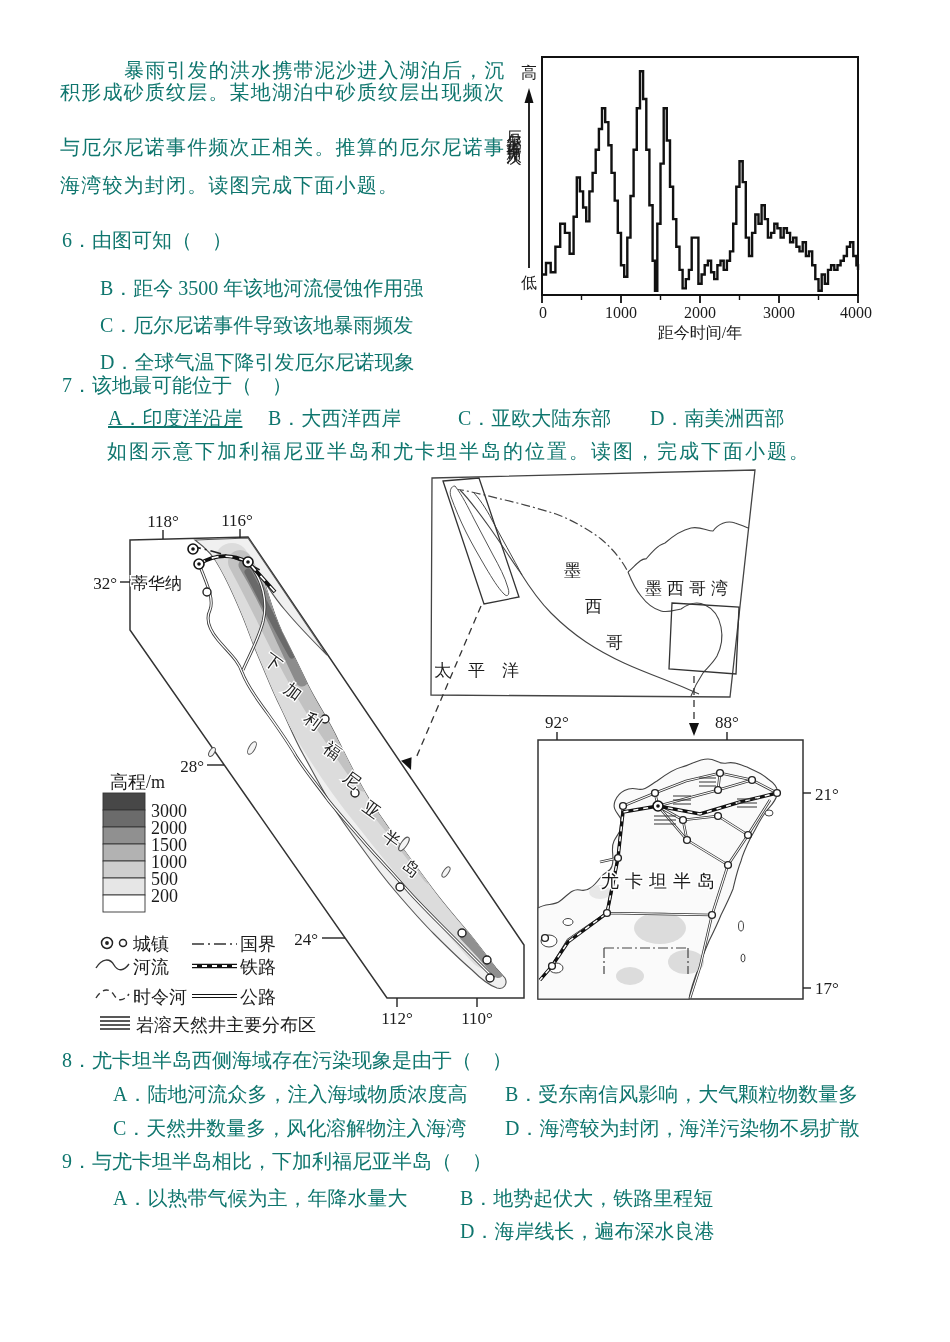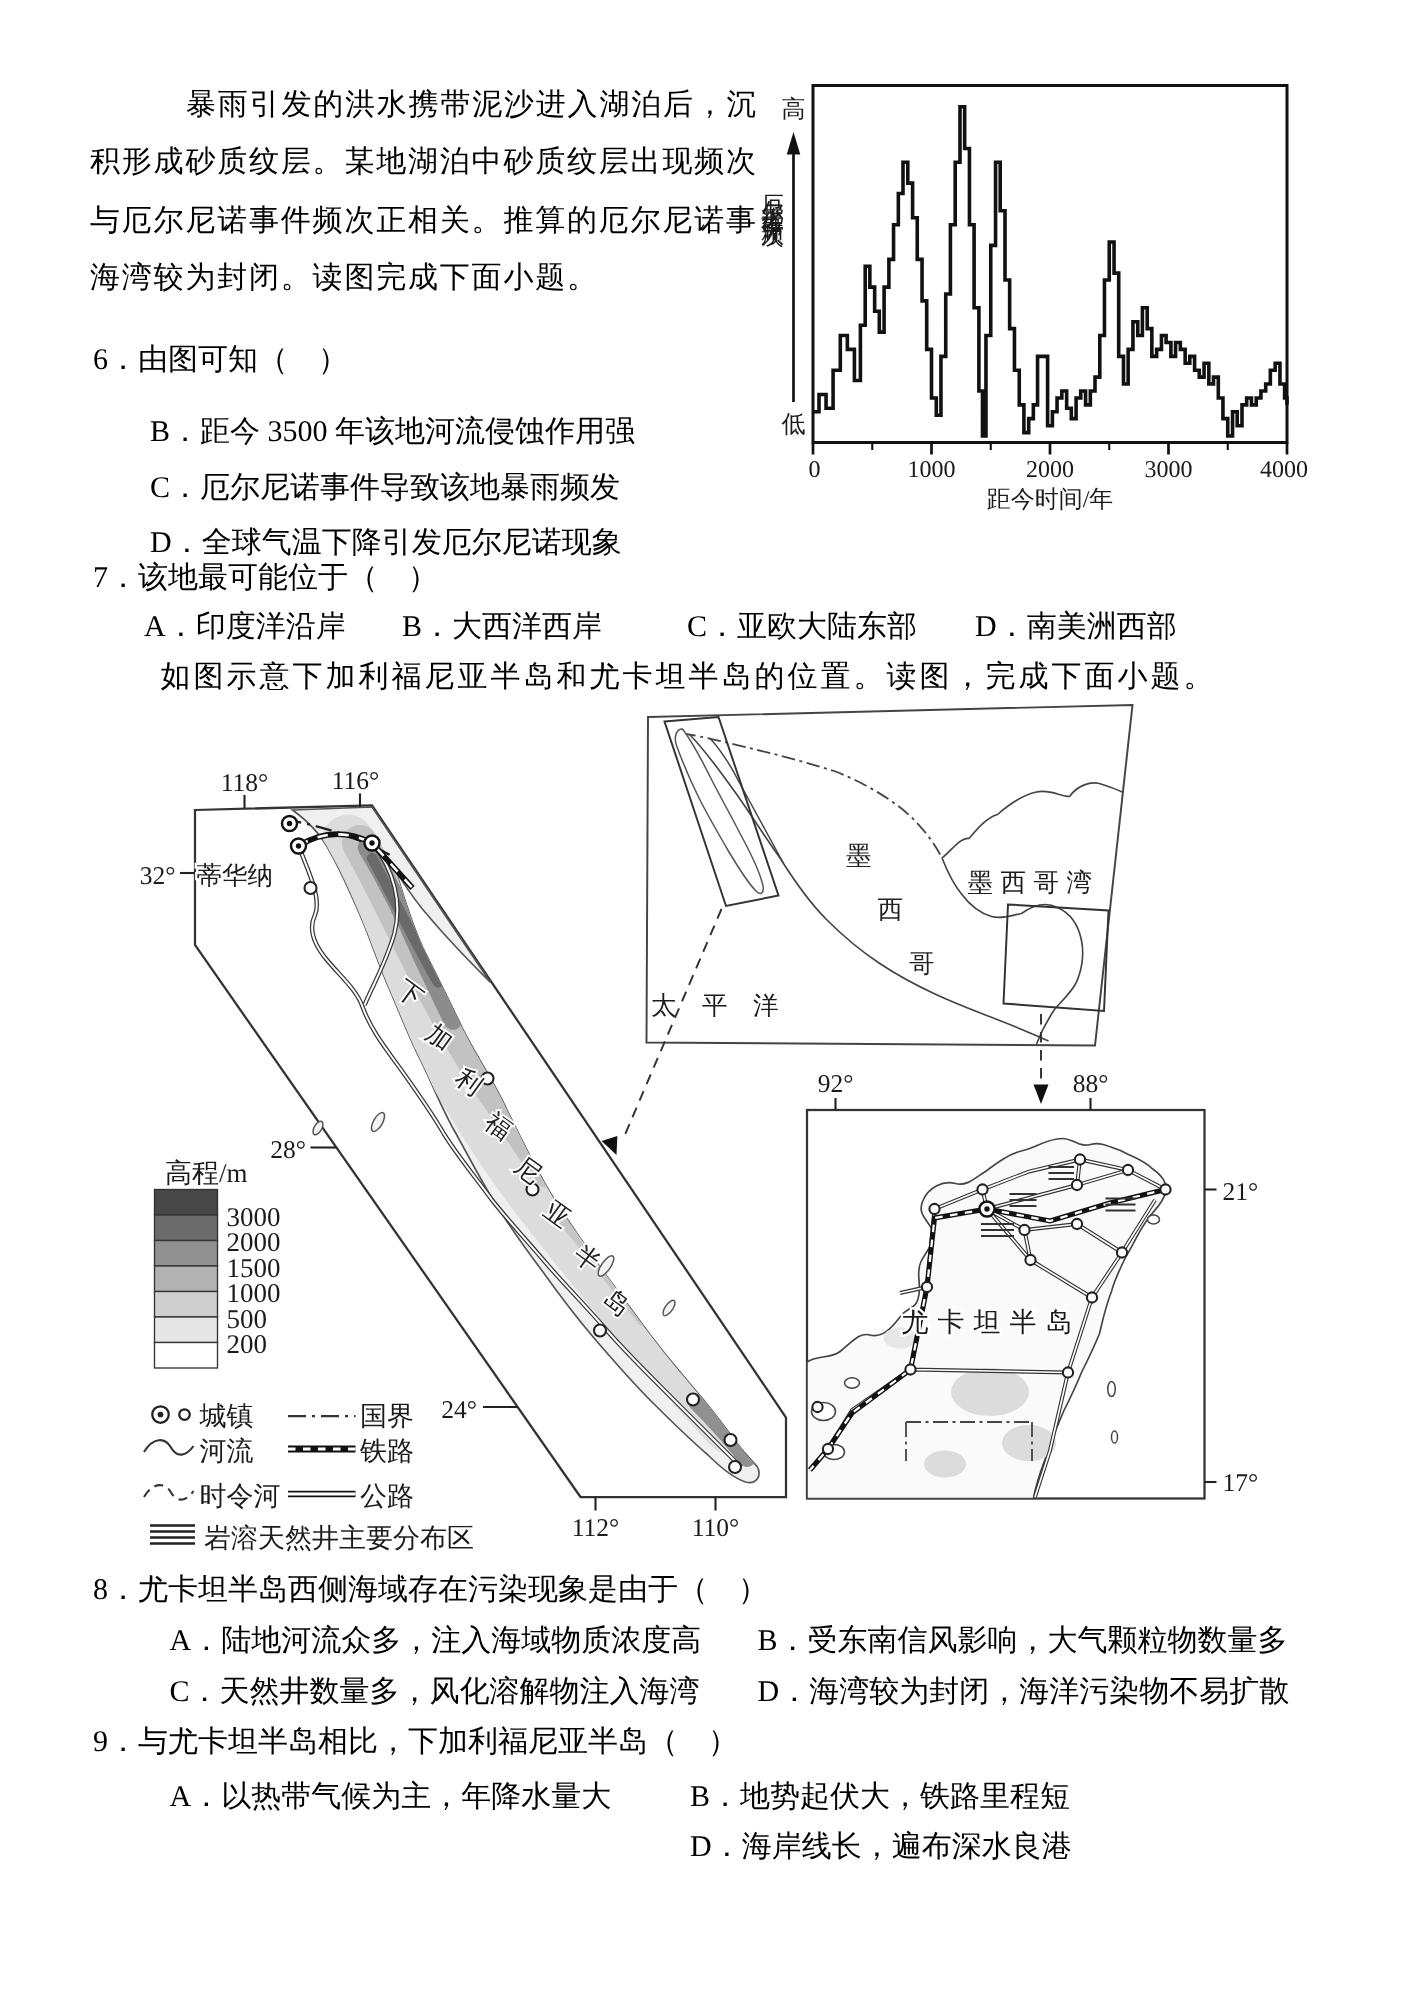--- a/index.html
+++ b/index.html
@@ -1,17 +1,17 @@
 <!DOCTYPE html>
 <html><head>
 <meta charset="utf-8">
 <style>
   html,body{margin:0;padding:0;background:#fff;}
   .page{position:relative;width:950px;height:1342px;background:#fff;overflow:hidden;
-        font-family:"Liberation Serif","DejaVu Serif",serif;color:#000000;}
+        font-family:"Liberation Serif","DejaVu Serif",serif;color:#0f766e;}
   .txt{position:absolute;white-space:nowrap;font-size:20px;line-height:24px;}
   .kai{letter-spacing:1.2px;}
   .opt{font-size:20px;}
   svg text{font-family:"Liberation Serif","DejaVu Serif",serif;fill:#1b1b1b;}
   .ax-lab{font-size:16px;}
   .ax-num{font-size:16px;text-anchor:middle;}
   .vert{writing-mode:vertical-rl;letter-spacing:3px;font-size:15px;}
   .co{font-size:17px;}
   .co-m{font-size:17px;text-anchor:middle;}
   .co-e{font-size:17px;text-anchor:end;}
@@ -20,21 +20,21 @@
   .halo{paint-order:stroke;stroke:#ffffff;stroke-width:3px;}
   #peninsula-name text,#mexico-name text{font-size:17px;fill:#222;paint-order:stroke;stroke:#fff;stroke-width:2.5px;}
 </style>
 </head>
 <body>
 
 <div class="page">
 
   <div>
     <div class="txt kai" style="left:124px;top:58px;">暴雨引发的洪水携带泥沙进入湖泊后，沉</div>
-    <div class="txt kai" style="left:60px;top:96px;">积形成砂质纹层。某地湖泊中砂质纹层出现频次</div>
+    <div class="txt kai" style="left:60px;top:80px;">积形成砂质纹层。某地湖泊中砂质纹层出现频次</div>
     <div class="txt kai" style="left:60px;top:135px;">与厄尔尼诺事件频次正相关。推算的厄尔尼诺事</div>
     <div class="txt kai" style="left:60px;top:173px;">海湾较为封闭。读图完成下面小题。</div>
   </div>
 
   <svg style="position:absolute;left:495px;top:42px;" width="400" height="305" viewBox="495 42 400 305">
     <rect x="542" y="57" width="316" height="238" fill="none" stroke="#111" stroke-width="2"></rect>
 
     <line x1="529" y1="268" x2="529" y2="101" stroke="#111" stroke-width="1.8"></line>
     <polygon points="529,88 524.5,103 533.5,103" fill="#111"></polygon>
     <text x="529" y="78" class="ax-num">高</text>
@@ -52,21 +52,21 @@
 
     <path id="enso-path" fill="none" stroke="#111" stroke-width="2.4" stroke-linejoin="miter" d="M542.0 274.5L546.0 274.5L546.0 263.0L550.7 263.0L550.7 272.2L555.4 272.2L555.4 246.8L560.2 246.8L560.2 223.7L564.9 223.7L564.9 232.9L569.6 232.9L569.6 253.7L573.6 253.7L573.6 216.8L576.8 216.8L576.8 177.5L579.9 177.5L579.9 191.4L583.1 191.4L583.1 207.5L586.2 207.5L586.2 221.4L589.4 221.4L589.4 191.4L592.6 191.4L592.6 172.9L595.7 172.9L595.7 149.8L598.9 149.8L598.9 129.0L602.0 129.0L602.0 108.2L605.2 108.2L605.2 122.1L608.4 122.1L608.4 145.2L611.5 145.2L611.5 172.9L614.7 172.9L614.7 200.6L617.8 200.6L617.8 232.9L621.0 232.9L621.0 265.3L624.2 265.3L624.2 276.8L627.3 276.8L627.3 237.6L630.5 237.6L630.5 196.0L633.6 196.0L633.6 149.8L636.8 149.8L636.8 108.2L640.0 108.2L640.0 71.2L643.1 71.2L643.1 99.0L646.3 99.0L646.3 149.8L649.4 149.8L649.4 205.2L652.6 205.2L652.6 260.7L655.0 260.7L655.0 290.7L657.3 290.7L657.3 223.7L660.5 223.7L660.5 163.6L663.7 163.6L663.7 108.2L666.8 108.2L666.8 140.5L670.0 140.5L670.0 186.7L673.1 186.7L673.1 219.1L676.3 219.1L676.3 246.8L679.5 246.8L679.5 269.9L682.6 269.9L682.6 288.4L685.8 288.4L685.8 279.1L688.9 279.1L688.9 269.9L691.7 269.9L691.7 237.6L696.0 237.6L696.0 237.6L698.4 237.6L698.4 283.8L701.6 283.8L701.6 274.5L704.7 274.5L704.7 265.3L707.9 265.3L707.9 260.7L711.1 260.7L711.1 272.2L714.2 272.2L714.2 279.1L717.4 279.1L717.4 265.3L720.5 265.3L720.5 260.7L723.7 260.7L723.7 269.9L726.9 269.9L726.9 260.7L730.0 260.7L730.0 251.4L733.2 251.4L733.2 223.7L736.3 223.7L736.3 186.7L739.5 186.7L739.5 161.3L742.7 161.3L742.7 182.1L745.8 182.1L745.8 237.6L749.0 237.6L749.0 256.0L752.1 256.0L752.1 232.9L755.3 232.9L755.3 214.5L758.5 214.5L758.5 223.7L761.6 223.7L761.6 205.2L764.8 205.2L764.8 219.1L767.9 219.1L767.9 237.6L771.1 237.6L771.1 232.9L774.3 232.9L774.3 223.7L777.4 223.7L777.4 228.3L780.6 228.3L780.6 237.6L783.7 237.6L783.7 228.3L786.9 228.3L786.9 232.9L790.1 232.9L790.1 242.2L793.2 242.2L793.2 237.6L796.4 237.6L796.4 246.8L799.5 246.8L799.5 251.4L802.7 251.4L802.7 242.2L805.9 242.2L805.9 256.0L809.0 256.0L809.0 251.4L812.2 251.4L812.2 265.3L815.3 265.3L815.3 279.1L818.5 279.1L818.5 290.7L821.7 290.7L821.7 274.5L824.8 274.5L824.8 283.8L828.0 283.8L828.0 269.9L831.1 269.9L831.1 265.3L834.3 265.3L834.3 269.9L837.5 269.9L837.5 265.3L840.6 265.3L840.6 260.7L843.8 260.7L843.8 256.0L846.9 256.0L846.9 246.8L850.1 246.8L850.1 242.2L853.3 242.2L853.3 256.0L856.4 256.0L856.4 265.3L858.0 265.3L858.0 269.9"></path>
   </svg>
 
   <div class="txt" style="left:62px;top:200px;margin-top:28px;">6．由图可知（　）</div>
   <div class="txt opt" style="left:100px;top:276px;">B．距今 3500 年该地河流侵蚀作用强</div>
   <div class="txt opt" style="left:100px;top:313px;">C．厄尔尼诺事件导致该地暴雨频发</div>
   <div class="txt opt" style="left:100px;top:350px;">D．全球气温下降引发厄尔尼诺现象</div>
 
   <div class="txt" style="left:62px;top:373px;">7．该地最可能位于（　）</div>
-  <div class="txt opt" style="left:96px;top:406px;">A．印度洋沿岸</div>
+  <div class="txt opt" style="left:108px;top:406px;text-decoration:underline;">A．印度洋沿岸</div>
   <div class="txt opt" style="left:268px;top:406px;">B．大西洋西岸</div>
   <div class="txt opt" style="left:458px;top:406px;">C．亚欧大陆东部</div>
   <div class="txt opt" style="left:650px;top:406px;">D．南美洲西部</div>
 
   <div class="txt kai" style="left:107px;top:439px;letter-spacing:2px;">如图示意下加利福尼亚半岛和尤卡坦半岛的位置。读图，完成下面小题。</div>
 
   <svg style="position:absolute;left:0;top:460px;" width="950" height="584" viewBox="0 460 950 584">
 
     <g>
       <polygon points="130,540 248,537 524,945 524,998 387,998 130,630" fill="#ffffff" stroke="#333" stroke-width="1.5"></polygon>

